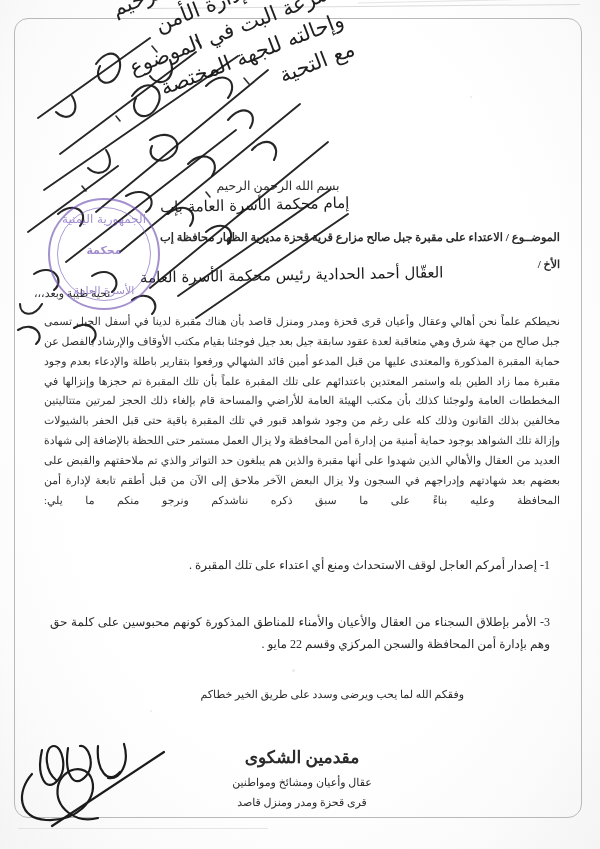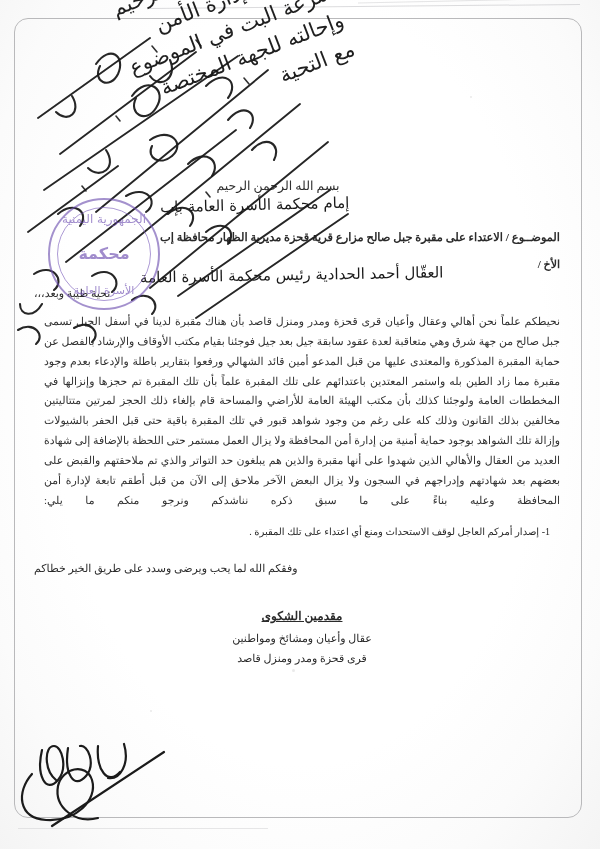--- a/index.html
+++ b/index.html
@@ -110,48 +110,48 @@
     text-align-last: justify;
     color: #313131;
   }
 
   .demands {
     margin: 0;
     padding: 13px 12px 0 16px;
     list-style: none;
   }
   .demand-item {
-    font-size: 10px;
+    font-size: 12px;
     line-height: 1.8;
     text-align: justify;
     text-align-last: right;
     padding: 0 0 3px 0;
     display: block;
+    margin-top: 32px;
   }
   .demand-num {
     font-weight: normal;
   }
 
   .closing-line {
-    margin: 0;
+    margin: 12px;
     padding: 18px 86px 0 0;
     font-size: 11px;
-    text-align: left;
+    text-align: right;
   }
 
   .sign-block {
     padding: 34px 0 0 0;
     text-align: center;
     width: 300px;
     margin: 0 110px 0 0;
   }
   .sign-title {
-    font-size: 12px;
+    font-size: 17px;
     font-weight: bold;
-    text-decoration: underline;
     margin: 0 0 6px 0;
   }
   .sign-line {
     font-size: 11px;
     line-height: 1.62;
     margin: 2px;
   }
 
   
   .hand {
@@ -218,21 +218,21 @@
   }
   #stamp-text-top, #stamp-text-mid, #stamp-text-bottom {
     position: absolute;
     left: 0; right: 0;
     text-align: center;
     color: #6746ae;
     font-family: "DejaVu Sans", sans-serif;
     direction: rtl;
   }
   #stamp-text-top { top: 12px; font-size: 12px; letter-spacing: .5px; }
-  #stamp-text-mid { top: 44px; font-size: 16px; font-weight: bold; }
+  #stamp-text-mid { top: 44px; font-size: 11px; font-weight: bold; }
   #stamp-text-bottom { bottom: 11px; font-size: 11px; }
 
   
   #signature-bottom {
     position: absolute;
     left: 12px;
     top: 736px;
     width: 190px;
     height: 96px;
     pointer-events: none;
@@ -271,20 +271,24 @@
     <p class="addressee-label">الأخ /</p>
 
     <p class="greeting">تحية طيبة وبعد،،،</p>
 
     <p class="body-par">نحيطكم علماً نحن أهالي وعقال وأعيان قرى قحزة ومدر ومنزل قاصد بأن هناك مقبرة لدينا في أسفل الجبل تسمى جبل صالح من جهة شرق وهي متعاقبة لعدة عقود سابقة جيل بعد جيل فوجئنا بقيام مكتب الأوقاف والإرشاد بالفصل عن حماية المقبرة المذكورة والمعتدى عليها من قبل المدعو أمين قائد الشهالي ورفعوا بتقارير باطلة والإدعاء بعدم وجود مقبرة مما زاد الطين بله واستمر المعتدين باعتدائهم على تلك المقبرة علماً بأن تلك المقبرة تم حجزها وإنزالها في المخططات العامة ولوجئنا كذلك بأن مكتب الهيئة العامة للأراضي والمساحة قام بإلغاء ذلك الحجز لمرتين متتاليتين مخالفين بذلك القانون وذلك كله على رغم من وجود شواهد قبور في تلك المقبرة باقية حتى قبل الحفر بالشيولات وإزالة تلك الشواهد بوجود حماية أمنية من إدارة أمن المحافظة ولا يزال العمل مستمر حتى اللحظة بالإضافة إلى شهادة العديد من العقال والأهالي الذين شهدوا على أنها مقبرة والذين هم يبلغون حد التواتر والذي تم ملاحقتهم والقبض على بعضهم بعد شهادتهم وإدراجهم في السجون ولا يزال البعض الآخر ملاحق إلى الآن من قبل أطقم تابعة لإدارة أمن المحافظة وعليه بناءً على ما سبق ذكره نناشدكم ونرجو منكم ما يلي:</p>
 
     <div class="demands">
       <div class="demand-item">
         <span class="demand-num">1-</span>
         <span>إصدار أمركم العاجل لوقف الاستحداث ومنع أي اعتداء على تلك المقبرة .</span>
+      </div>
+      <div class="demand-item">
+        <span class="demand-num">3-</span>
+        <span>الأمر بإطلاق السجناء من العقال والأعيان والأمناء للمناطق المذكورة كونهم محبوسين على كلمة حق وهم بإدارة أمن المحافظة والسجن المركزي وقسم 22 مايو .</span>
       </div>
     </div>
 
     <p class="closing-line">وفقكم الله لما يحب ويرضى وسدد على طريق الخير خطاكم</p>
 
     <div class="sign-block">
       <p class="sign-title">مقدمين الشكوى</p>
       <p class="sign-line">عقال وأعيان ومشائخ ومواطنين</p>
       <p class="sign-line">قرى قحزة ومدر ومنزل قاصد</p>
     </div>

